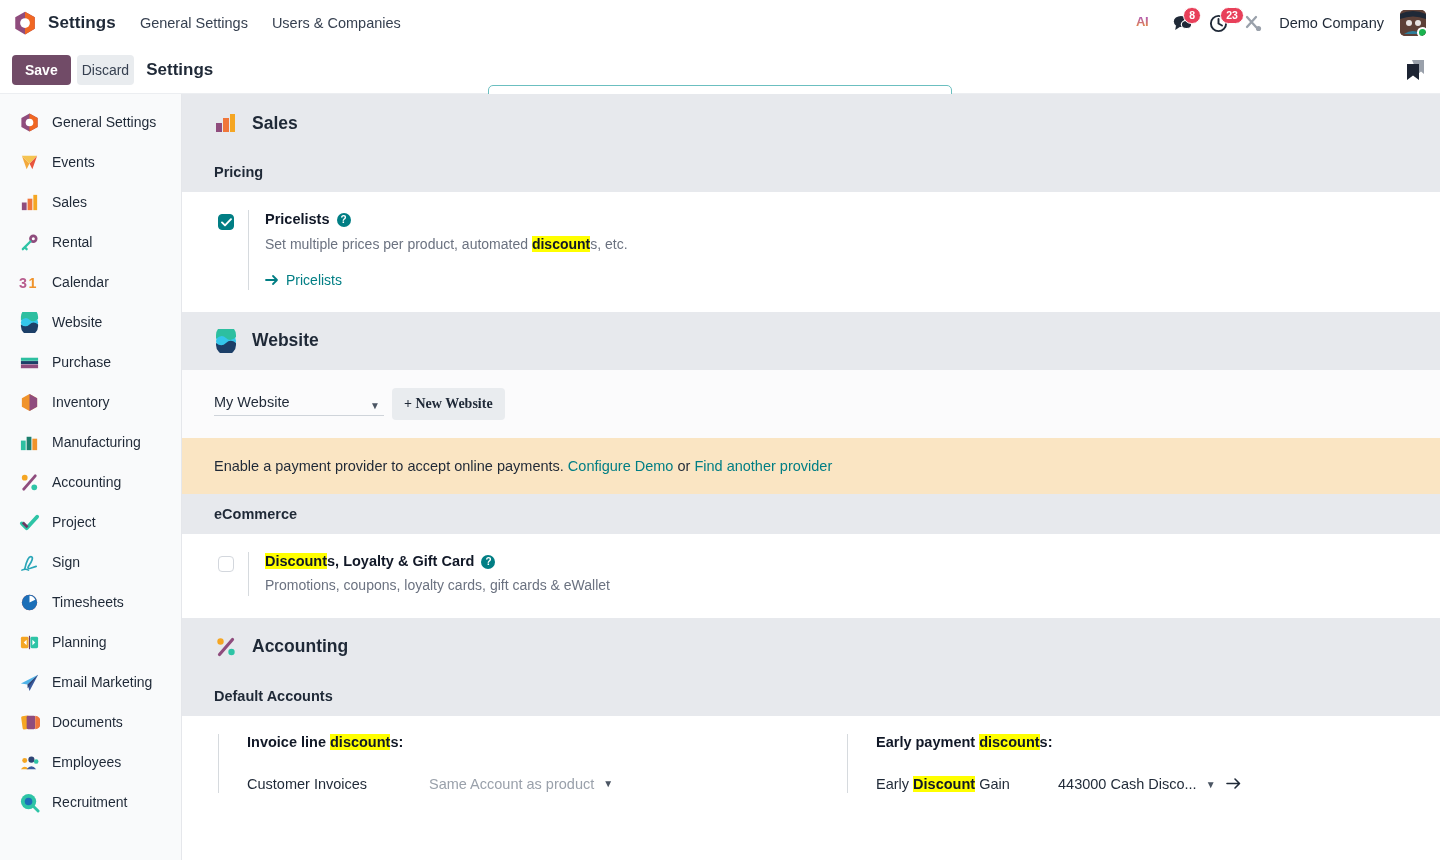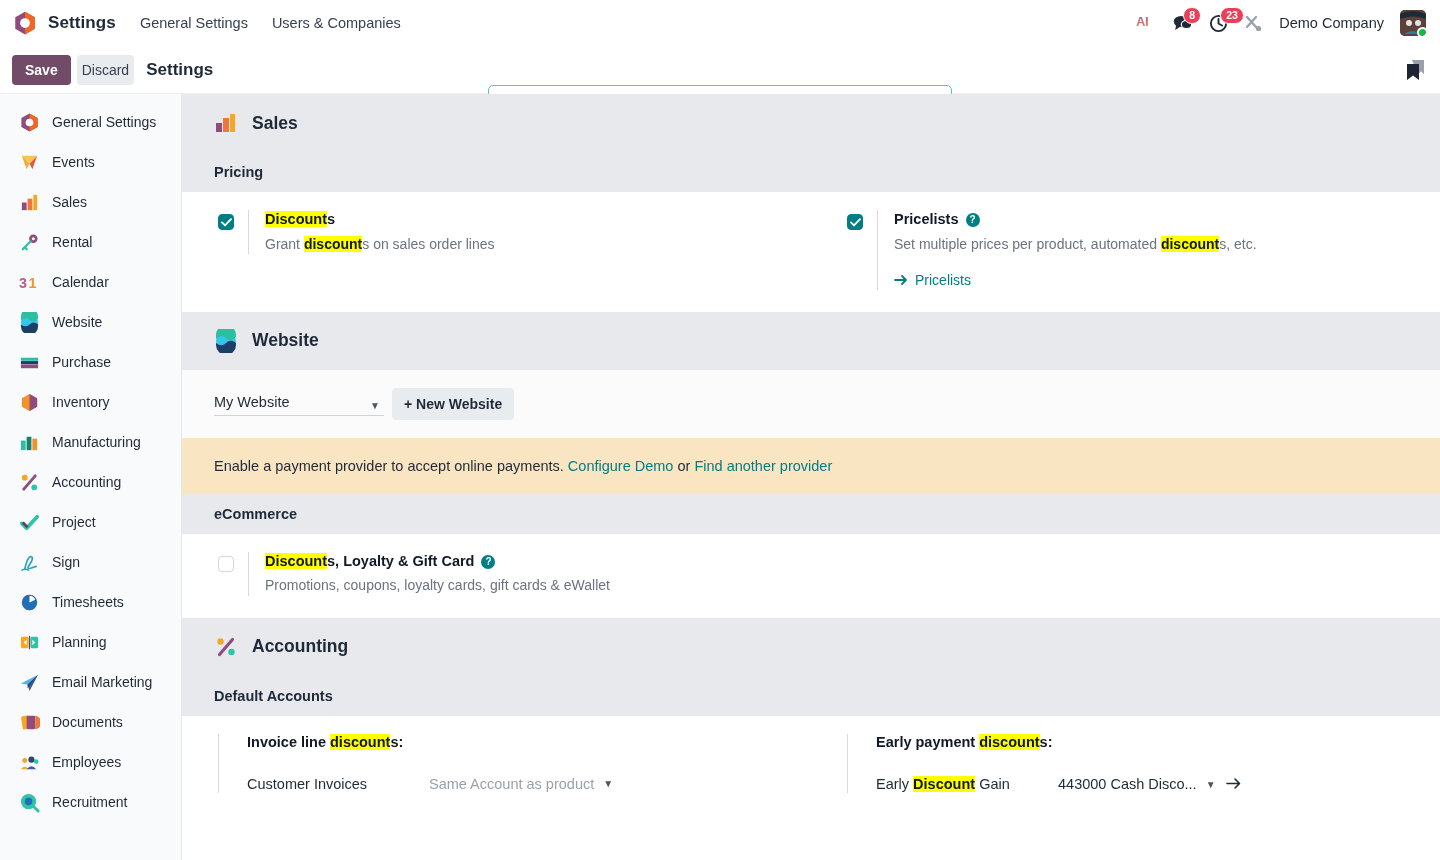--- a/index.html
+++ b/index.html
@@ -170,21 +170,21 @@
   .sel-wrap { position: relative; display: inline-block; }
   .sel-caret {
     position: absolute; right: 4px; top: 50%; transform: translateY(-40%);
     pointer-events: none; color: #4b5563; font-size: 10px;
   }
   .btn-newsite {
     background: #e9ecef; color: #1f2937;
     border: none; border-radius: 4px;
     font-size: 14px; font-weight: 700;
     padding: 8px 12px; cursor: pointer;
-    font-family: Liberation Sans, sans-serif;
+    font-family: Liberation Serif, serif;
   }
 
   .alert-bar {
     background: #fae5c3;
     padding: 20px 0 20px 32px;
     font-size: 14.5px; color: #1f2937;
   }
   .alert-bar a { color: #017e84; text-decoration: none; cursor: pointer; }
 
   
@@ -506,35 +506,20 @@
         </svg>
       </span>
       <span class="app-title">Sales</span>
     </div>
 
     <div class="group-header">Pricing</div>
 
     <div class="settings-block">
       <div class="row2">
 
-        <div class="col">
-          <span class="cb on">
-            <svg width="11" height="9" viewBox="0 0 11 9">
-                <path d="M1 4.4 L4 7.4 L10 1.2" stroke="#fff" stroke-width="1.9" fill="none" stroke-linecap="round" stroke-linejoin="round"></path>
-              </svg>
-          </span>
-          <div class="setting-body">
-            <div class="s-title">
-              <span><span class="hl">Discount</span><span>s</span></span>
-            </div>
-            <div class="s-desc">
-              <span>Grant </span><span class="hl">discount</span><span>s on sales order lines</span>
-            </div>
-          </div>
-        </div>
 
         <div class="col">
           <span class="cb on">
             <svg width="11" height="9" viewBox="0 0 11 9">
                 <path d="M1 4.4 L4 7.4 L10 1.2" stroke="#fff" stroke-width="1.9" fill="none" stroke-linecap="round" stroke-linejoin="round"></path>
               </svg>
           </span>
           <div class="setting-body">
             <div class="s-title">
               <span>Pricelists</span>

